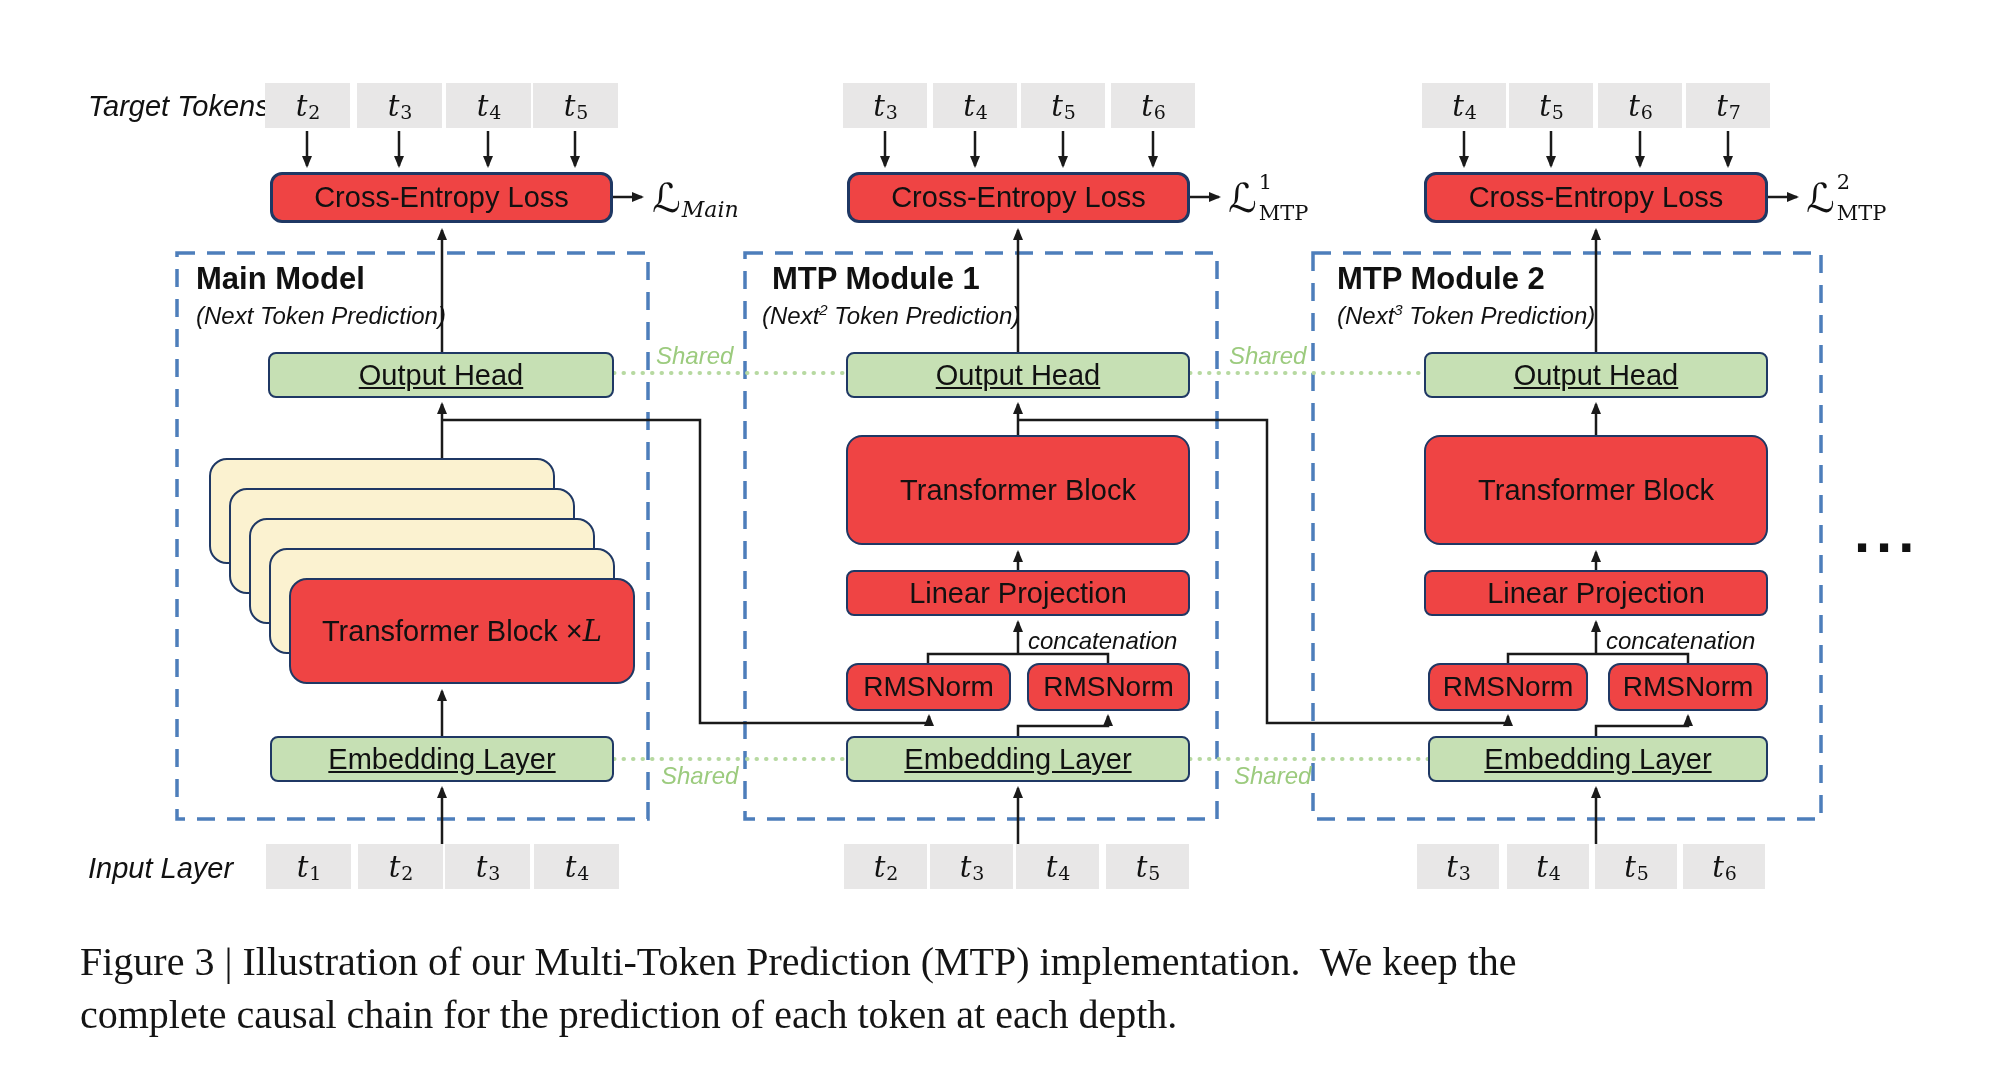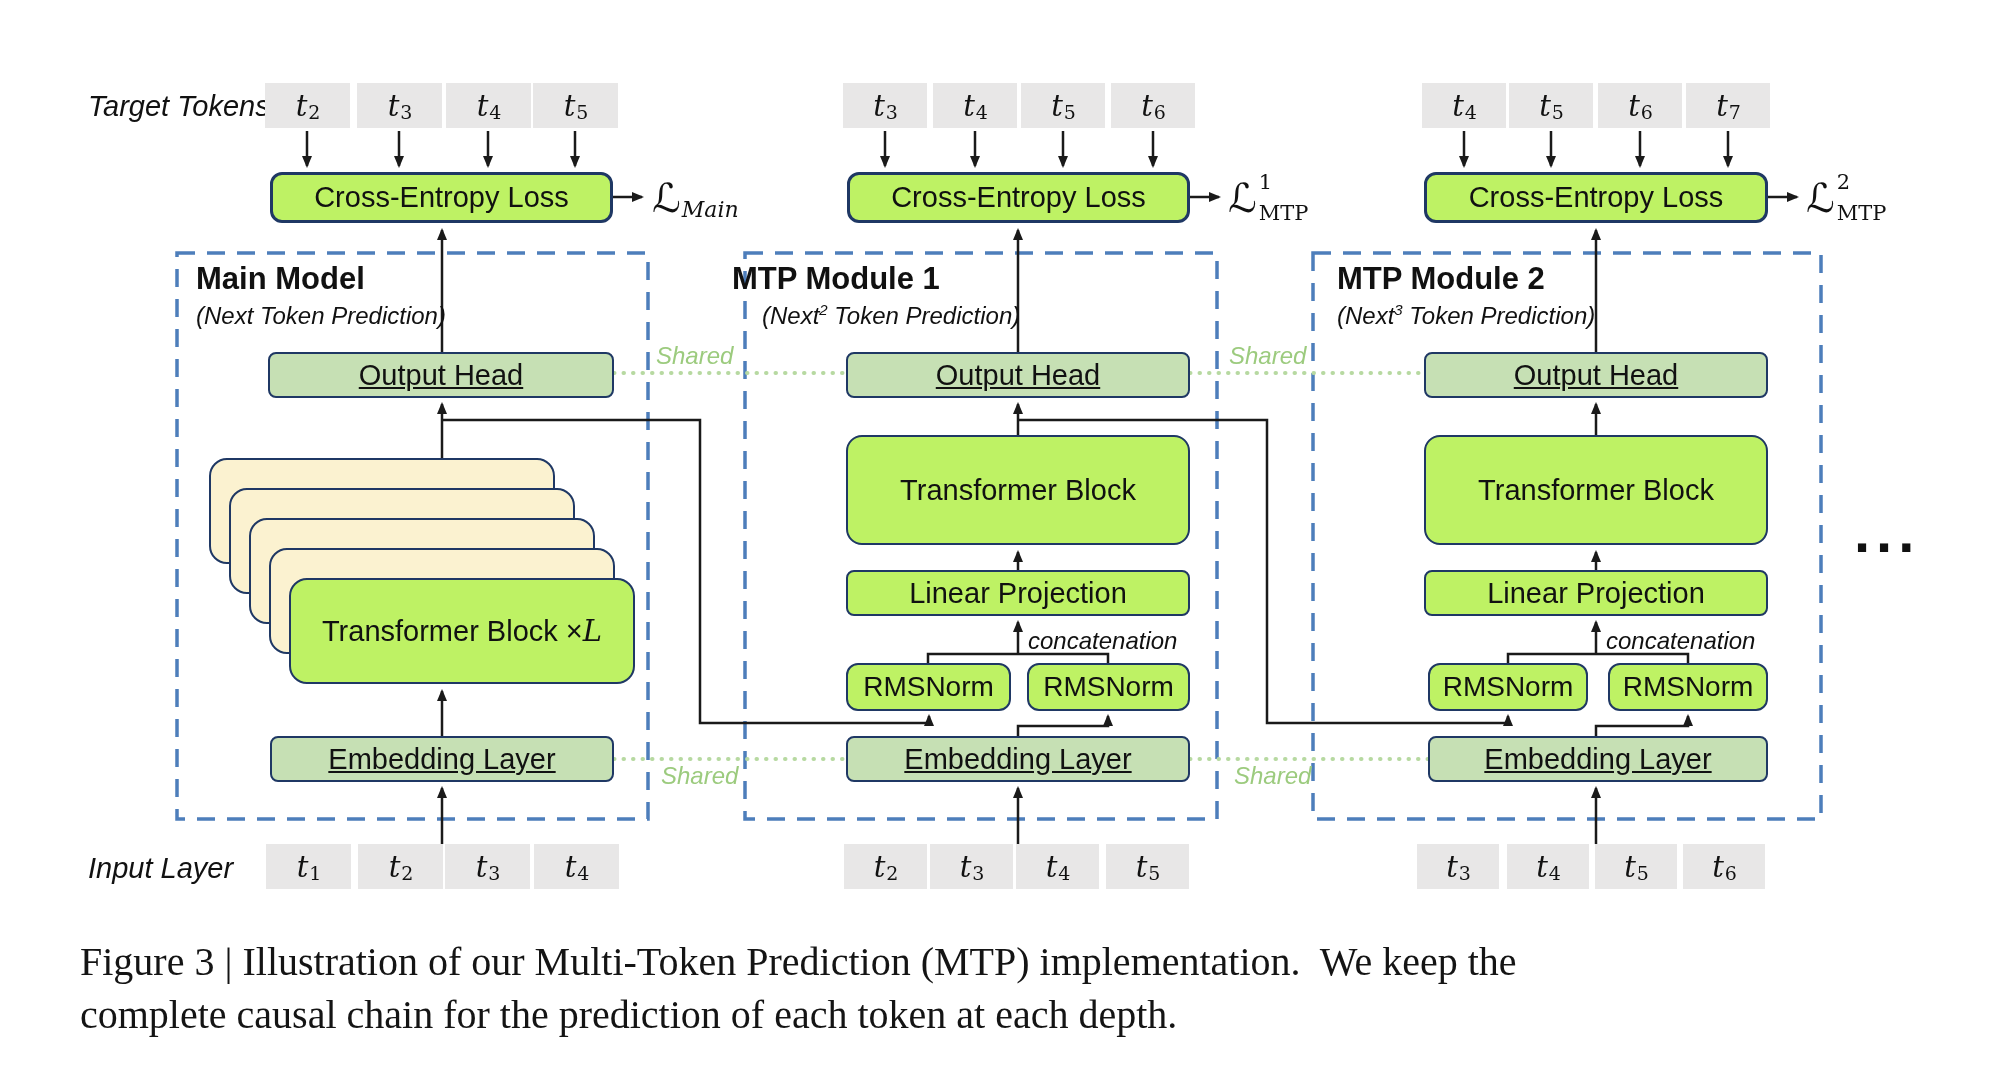--- a/index.html
+++ b/index.html
@@ -2,21 +2,21 @@
 <html><head>
 <meta charset="utf-8">
 <style>
   html,body{margin:0;padding:0;background:#fff;}
   .fig{position:relative;width:2012px;height:1084px;background:#ffffff;
        font-family:"Liberation Sans",sans-serif;color:#111;overflow:hidden;}
   .wires{position:absolute;left:0;top:0;z-index:1;}
   .box{position:absolute;box-sizing:border-box;border:2.5px solid #1F3864;
        display:flex;align-items:center;justify-content:center;
        font-size:29px;color:#111;z-index:2;}
-  .cream{background:#bef264;}
+  .cream{background:#ef4444;}
   .green{background:#C6E0B4;text-decoration:underline;}
   .r8{border-radius:8px;} .r12{border-radius:12px;} .r16{border-radius:16px;} .r18{border-radius:18px;}
   .ce{border-width:3px;}
   .token{position:absolute;height:45px;background:#E8E7E7;display:flex;align-items:center;
          justify-content:center;font-family:"DejaVu Serif",serif;font-style:italic;
          font-size:29px;z-index:2;}
   .token sub{font-style:normal;font-size:19px;line-height:1;position:relative;top:7px;left:1px;}
   .rowlabel{position:absolute;font-size:29px;font-style:italic;color:#111;z-index:2;white-space:nowrap;}
   .mtitle{position:absolute;font-size:31px;font-weight:700;color:#111;z-index:2;white-space:nowrap;}
   .msub{position:absolute;font-size:24px;font-style:italic;color:#111;z-index:2;white-space:nowrap;}
@@ -185,21 +185,21 @@
     <span class="lsym">ℒ</span>
     <span class="supsub">
         <span class="lsup">2</span>
         <span class="lsub2">MTP</span>
       </span>
   </div>
 
   <div class="mtitle" style="left:196px;top:261px">Main Model</div>
   <div class="msub" style="left:196px;top:301px"><span>(Next</span><sup></sup><span> Token Prediction)</span></div>
 
-  <div class="mtitle" style="left:732px;top:261px">MTP Module 1</div>
+  <div class="mtitle" style="left:772px;top:261px">MTP Module 1</div>
   <div class="msub" style="left:762px;top:301px"><span>(Next</span><sup>2</sup><span> Token Prediction)</span></div>
 
   <div class="mtitle" style="left:1337px;top:261px">MTP Module 2</div>
   <div class="msub" style="left:1337px;top:301px"><span>(Next</span><sup>3</sup><span> Token Prediction)</span></div>
 
   <div class="box green r8" style="left:268px;top:352px;width:346px;height:46px">
       <span>Output Head</span>
     </div>
   <div class="box green r8" style="left:846px;top:352px;width:344px;height:46px">
       <span>Output Head</span>

